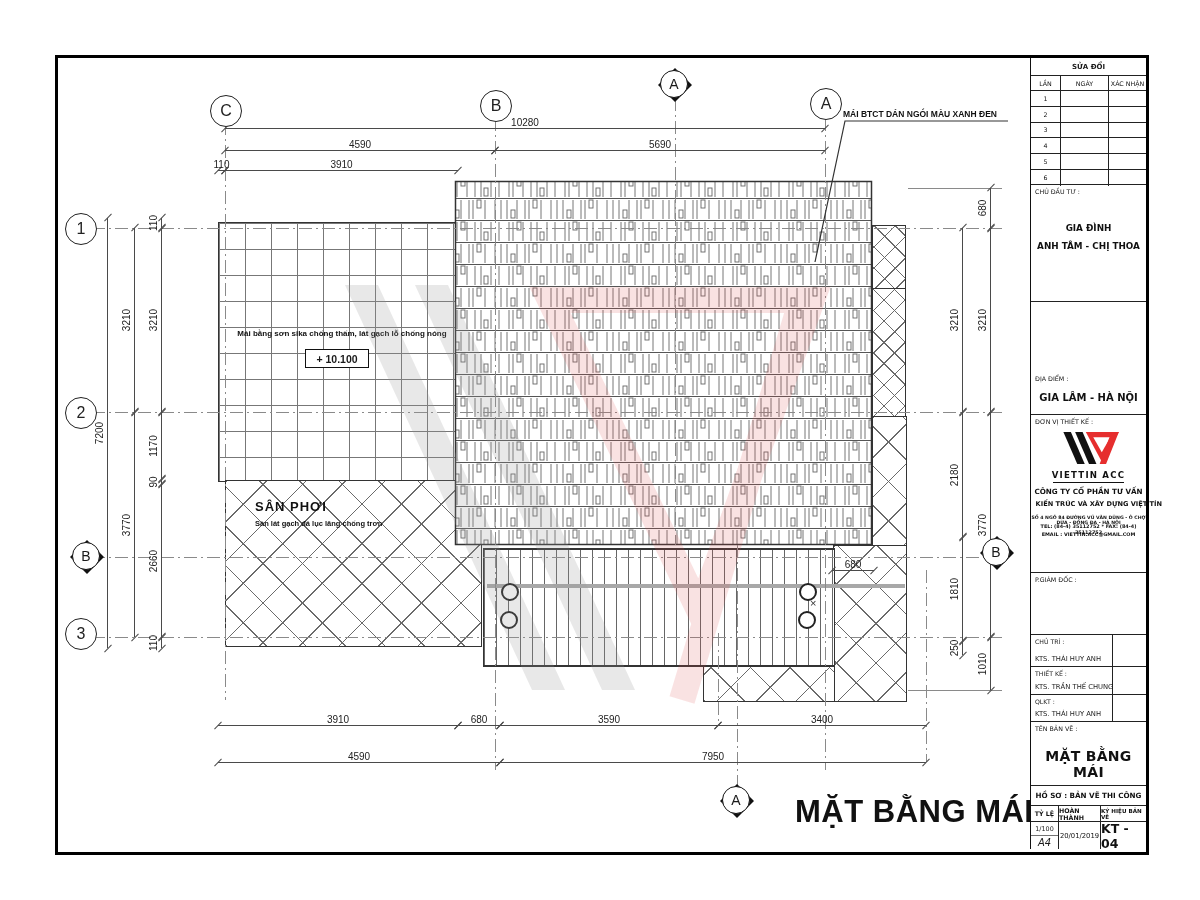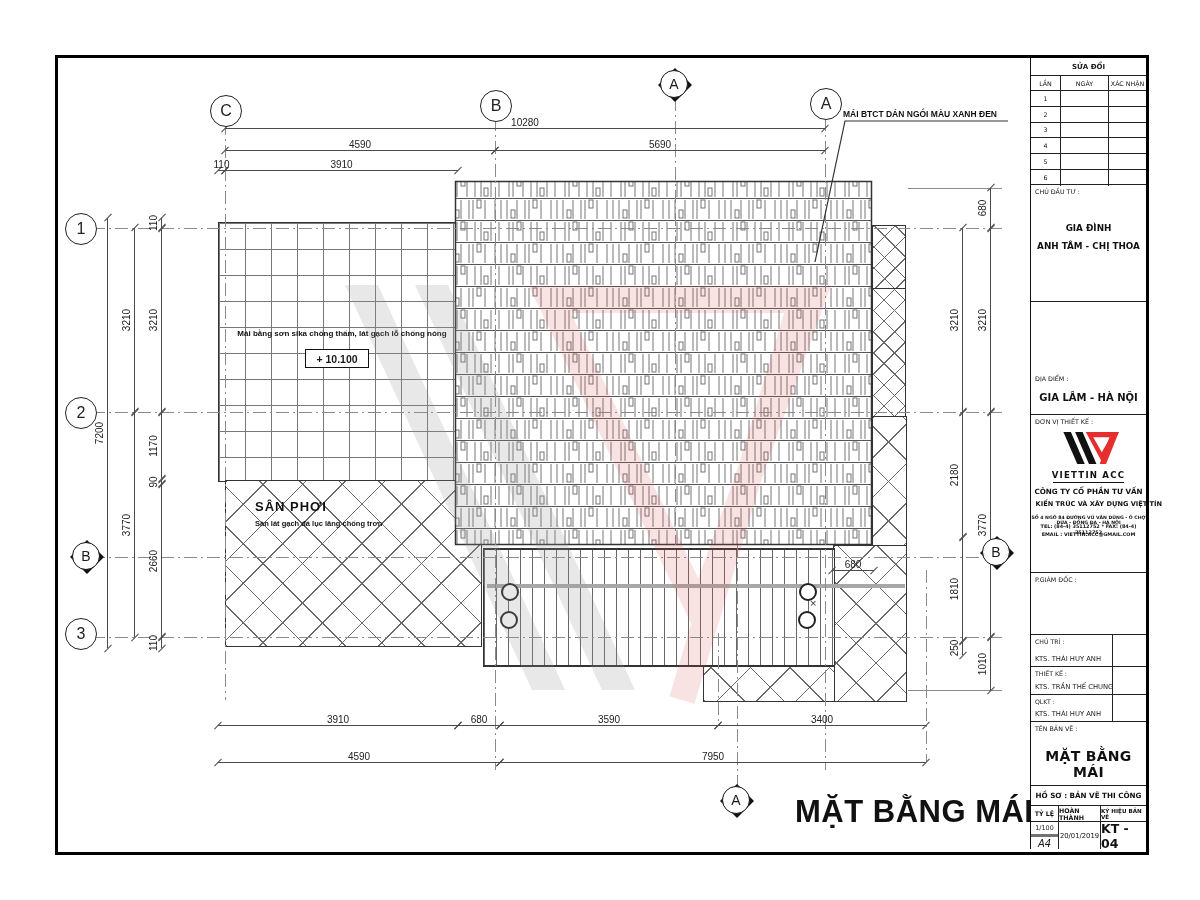--- a/index.html
+++ b/index.html
@@ -373,21 +373,21 @@
       <div class="trow" style="height:100%;">
         <div class="tcell" style="width:28px;font-weight:700;">TỶ LỆ</div>
         <div class="tcell" style="width:42px;font-weight:700;">HOÀN THÀNH</div>
         <div class="tcell" style="width:45px;font-weight:700;font-size:5.6px;">KÝ HIỆU BẢN VẼ</div>
       </div>
     </div>
 
     <div class="tsec" style="top:764px;height:27px;border-bottom:none;">
       <div class="trow" style="height:100%;">
         <div style="width:28px;box-sizing:border-box;border-right:1px solid #222;display:flex;flex-direction:column;">
-          <div style="flex:1;border-bottom:3px solid #737373;display:flex;align-items:center;justify-content:center;font-size:6.4px;">1/100</div>
+          <div style="flex:1;border-bottom:1px solid #737373;display:flex;align-items:center;justify-content:center;font-size:6.4px;">1/100</div>
           <div style="flex:1;display:flex;align-items:center;justify-content:center;font-size:10px;font-style:italic;">A4</div>
         </div>
         <div class="tcell" style="width:42px;font-size:6.8px;">20/01/2019</div>
         <div class="tcell" style="width:45px;font-size:12.5px;font-weight:700;">KT - 04</div>
       </div>
     </div>
 
   </div>
 </div>
 

